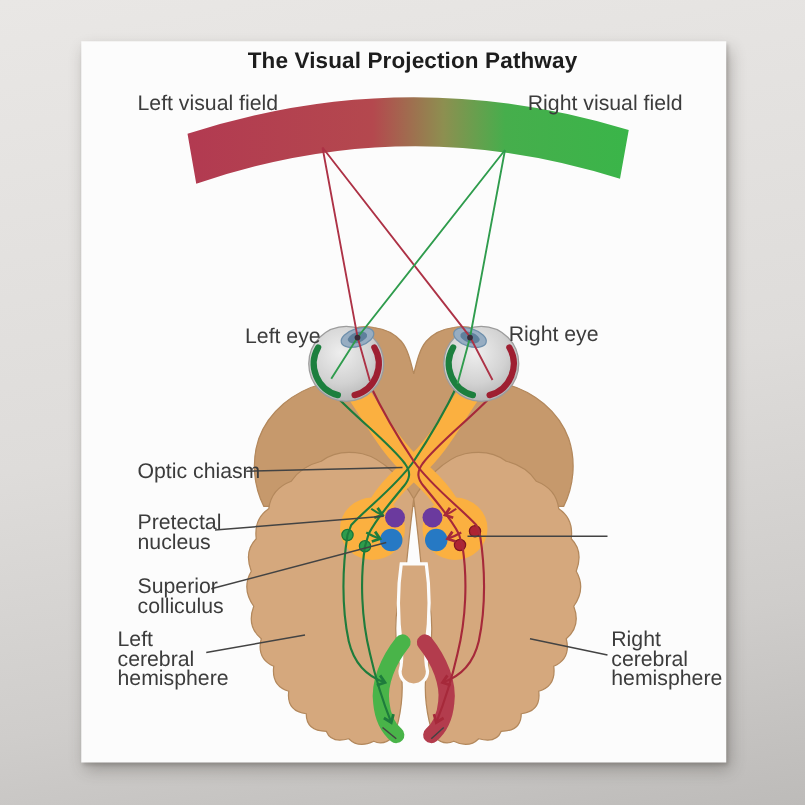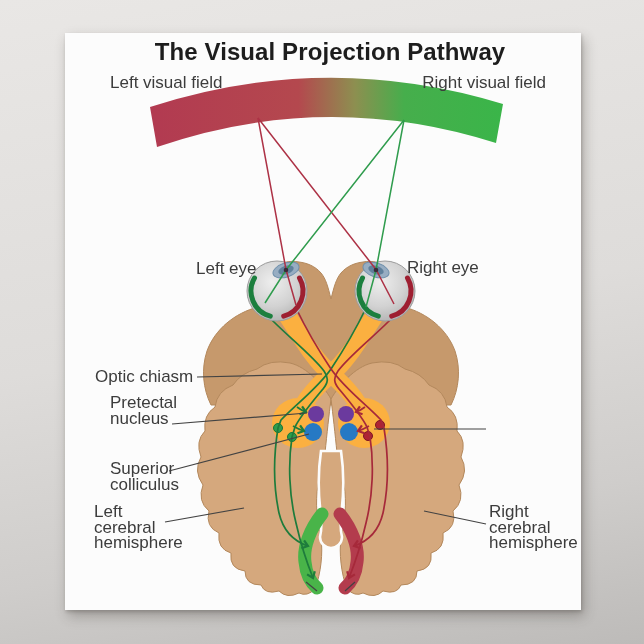--- a/index.html
+++ b/index.html
@@ -14,21 +14,21 @@
     background:#fcfcfc;
     box-shadow:3px 6px 12px rgba(60,55,50,.33),1px 2px 3px rgba(60,55,50,.22);
   }
   .diagram-svg{position:absolute;left:0;top:0;width:516px;height:577px;}
   .lbl{
     position:absolute;font-size:17px;line-height:15.5px;color:#3c3c3c;
     white-space:pre-line;
   }
   .title{
     position:absolute;left:0;top:5px;width:100%;text-align:center;
-    font-size:24px;font-weight:bold;color:#1d1d1d;letter-spacing:.1px;
+    font-size:18px;font-weight:bold;color:#1d1d1d;letter-spacing:.1px;
     transform:translateX(7px);
   }
 </style>
 </head>
 <body>
 
 <div class="poster">
 
   <svg class="diagram-svg" viewBox="0 0 516 577">
     <defs>
@@ -158,22 +158,22 @@
   </svg>
 
   <div class="title">The Visual Projection Pathway</div>
 
   <div class="lbl" style="left:45px;top:42px">Left visual field</div>
   <div class="lbl" style="right:35px;top:42px;">Right visual field</div>
 
   <div class="lbl" style="left:131px;top:228px">Left eye</div>
   <div class="lbl" style="left:342px;top:227px">Right eye</div>
 
-  <div class="lbl" style="left:30px;top:336px">Optic chiasm</div>
-  <div class="lbl" style="left:45px;top:362px">Pretectal
+  <div class="lbl" style="left:45px;top:336px">Optic chiasm</div>
+  <div class="lbl" style="left:45px;top:377px">Pretectal
 nucleus</div>
   <div class="lbl" style="left:45px;top:428px">Superior
 colliculus</div>
   <div class="lbl" style="left:29px;top:471px">Left
 cerebral
 hemisphere</div>
   <div class="lbl" style="left:424px;top:471px">Right
 cerebral
 hemisphere</div>
 

